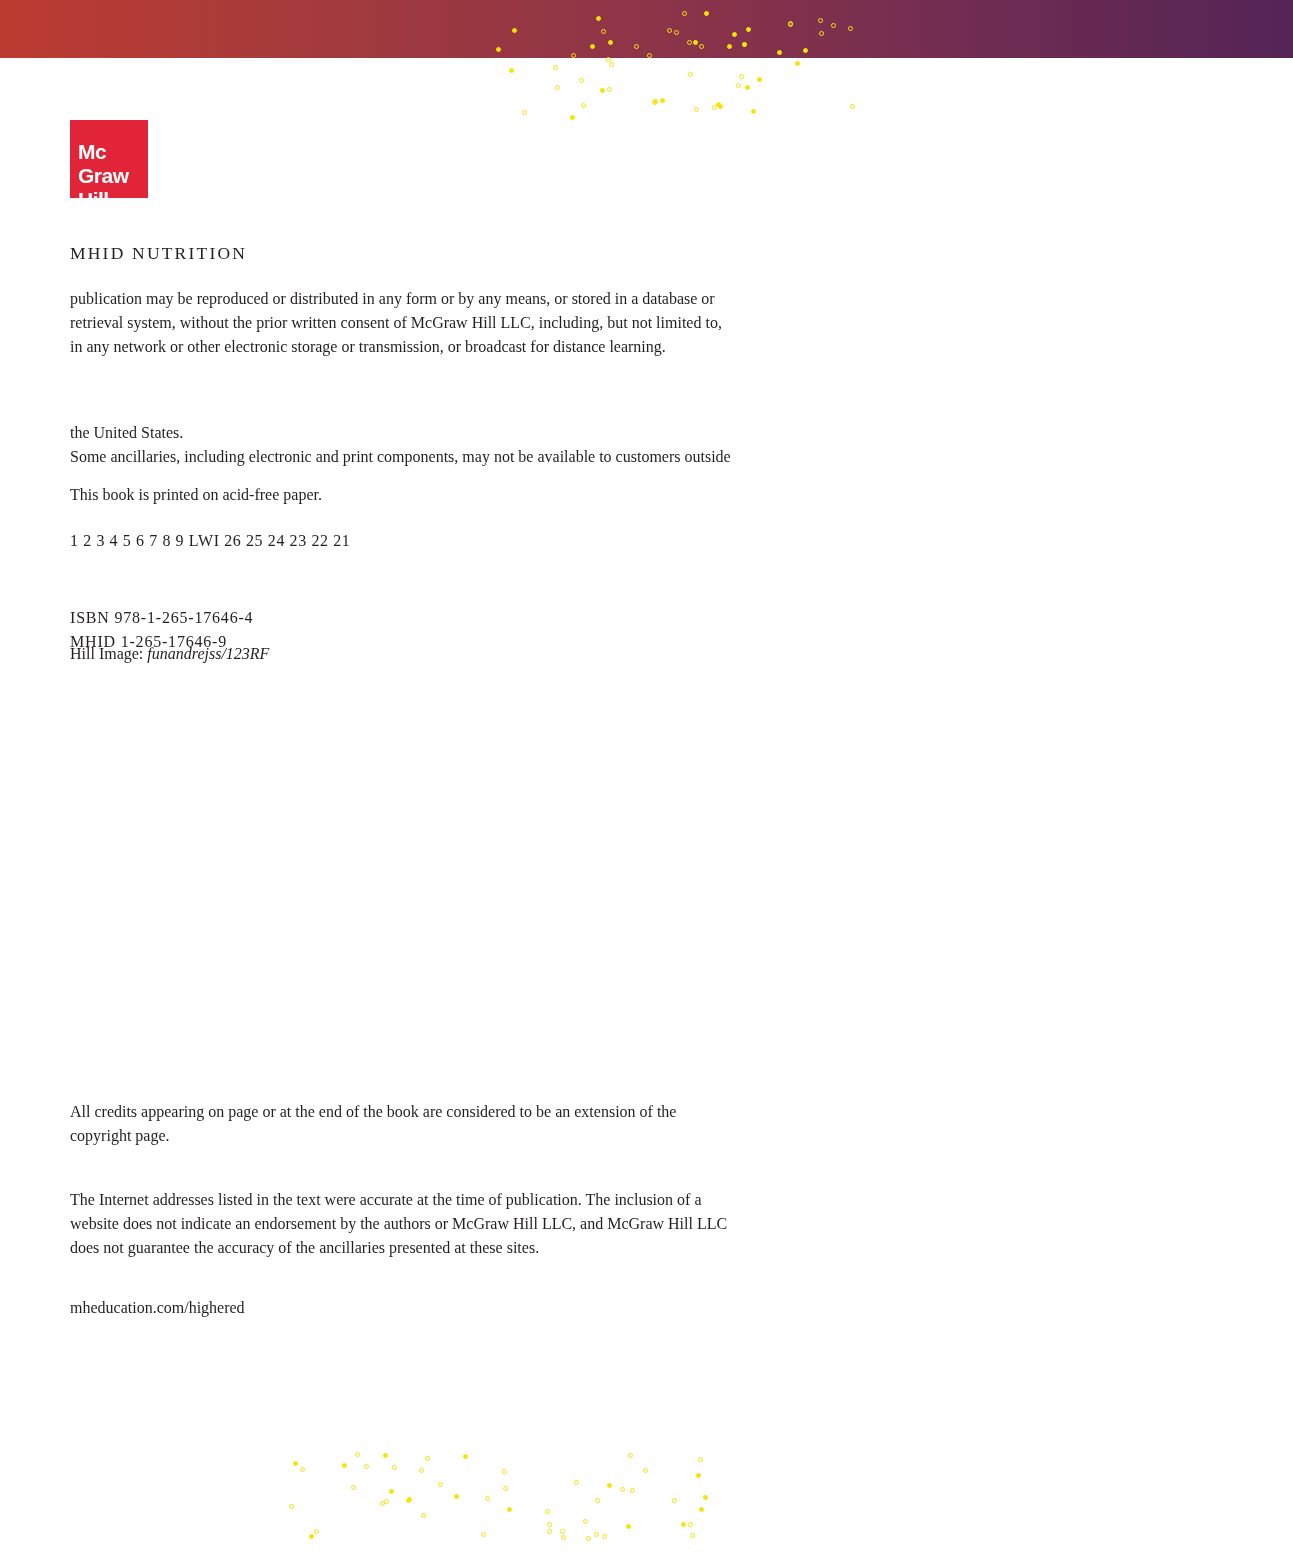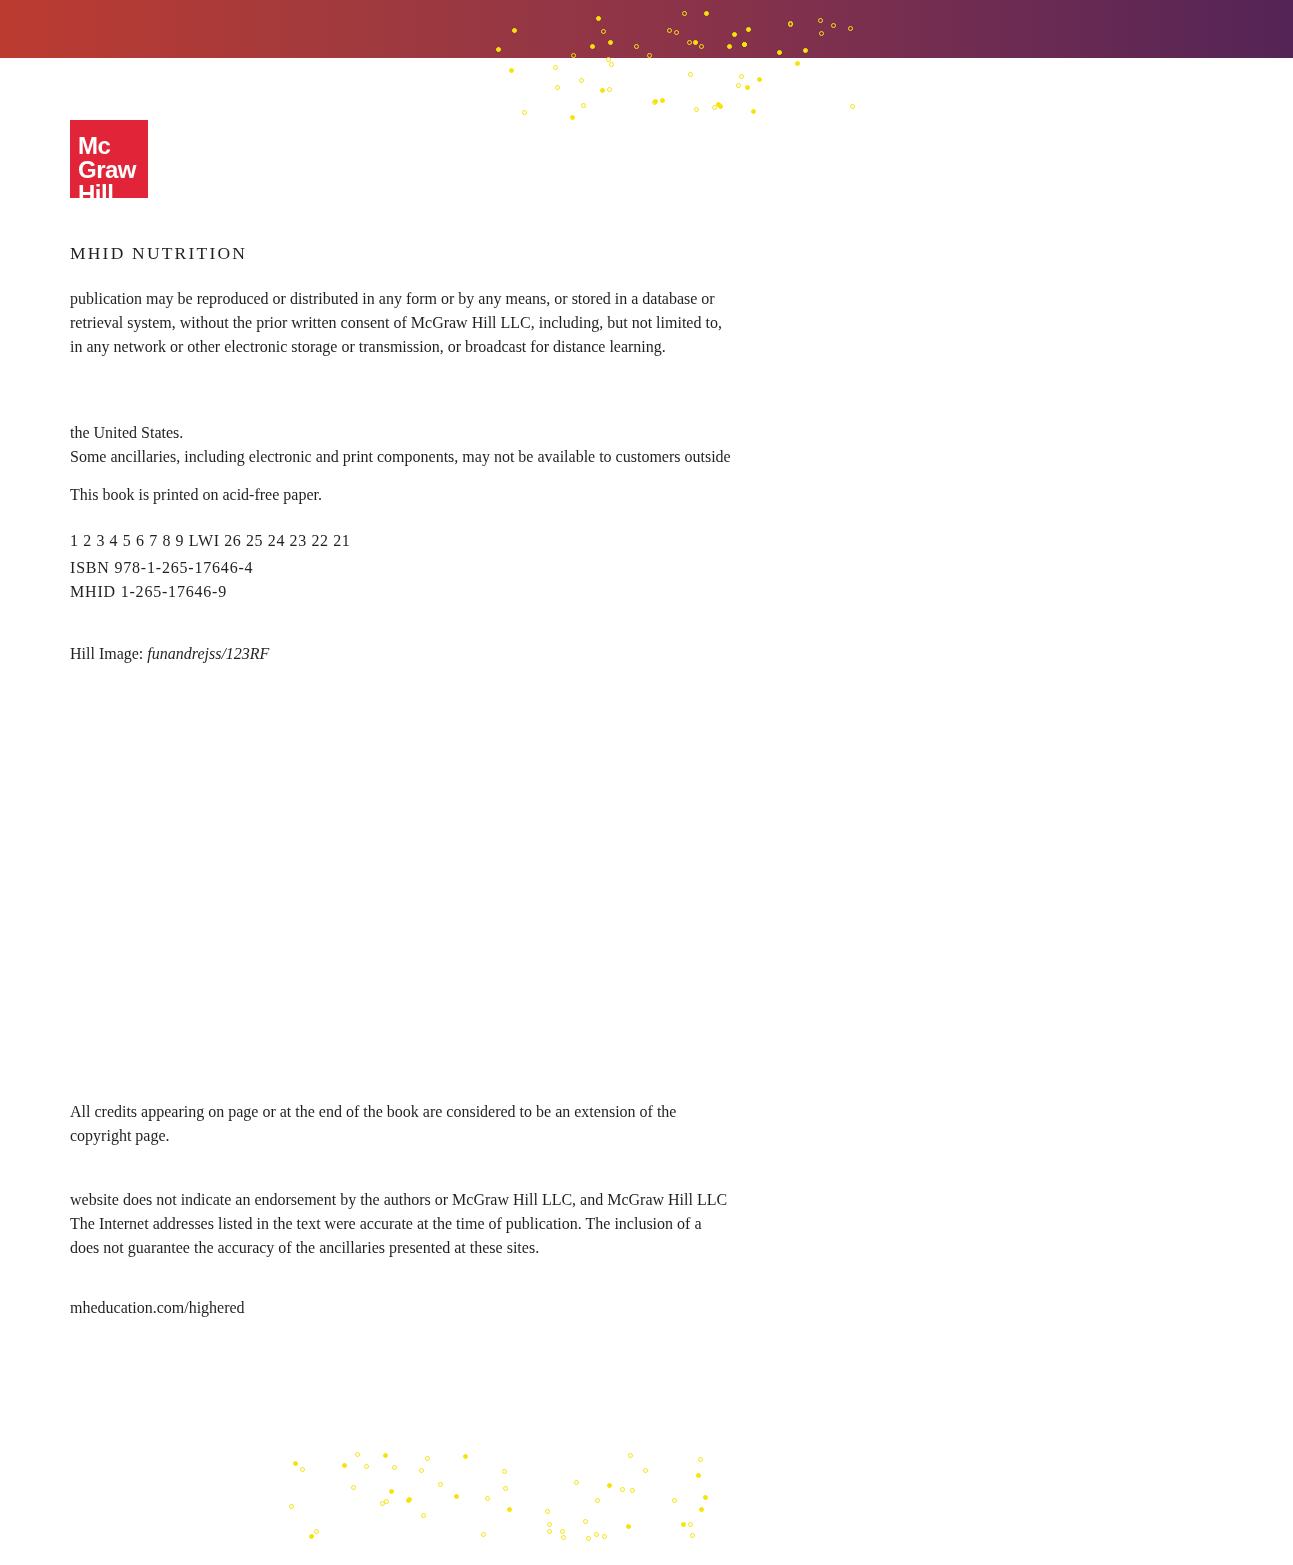--- a/index.html
+++ b/index.html
@@ -34,42 +34,42 @@
   }
   .dot.filled { background: #f6e409; }
   .logo {
     position: absolute;
     left: 70px; top: 120px;
     width: 78px; height: 78px;
     background: #e12437;
     color: #ffffff;
     font-family: "Liberation Sans", sans-serif;
     font-weight: bold;
-    font-size: 24px;
+    font-size: 21px;
     line-height: 24px;
     letter-spacing: -0.5px;
-    padding: 14px 0 0 8px;
+    padding: 20px 0 0 8px;
   }
   .title {
     position: absolute;
     left: 70px; top: 243px;
     font-size: 17.5px;
     letter-spacing: 2.2px;
   }
   .textblock {
     position: absolute;
     left: 70px;
     font-size: 16px;
     line-height: 24px;
   }
   .b-published   { top: 287px; }
   .b-ancillaries { top: 421px; }
   .b-acid        { top: 483px; }
   .b-printline   { top: 529px; letter-spacing: 0.6px; }
-  .b-isbn        { top: 556px; letter-spacing: 0.8px; }
+  .b-isbn        { top: 606px; letter-spacing: 0.8px; }
   .b-cover       { top: 642px; }
   .b-credits     { top: 1100px; }
   .b-internet    { top: 1188px; }
   .b-website     { top: 1296px; }
   .italic { font-style: italic; }
 </style>
 </head>
 <body>
 
 <div class="page">
@@ -219,20 +219,20 @@
   <div class="textblock b-cover">
     <span>Hill Image: </span><span class="italic">funandrejss/123RF</span>
   </div>
 
   <div class="textblock b-credits">
     <div>All credits appearing on page or at the end of the book are considered to be an extension of the</div>
     <div>copyright page.</div>
   </div>
 
   <div class="textblock b-internet">
+    <div>The Internet addresses listed in the text were accurate at the time of publication. The inclusion of a</div>
     <div>website does not indicate an endorsement by the authors or McGraw Hill LLC, and McGraw Hill LLC</div>
-    <div>The Internet addresses listed in the text were accurate at the time of publication. The inclusion of a</div>
     <div>does not guarantee the accuracy of the ancillaries presented at these sites.</div>
   </div>
 
   <div class="textblock b-website">mheducation.com/highered</div>
 
 </div>
 
 </body></html>

